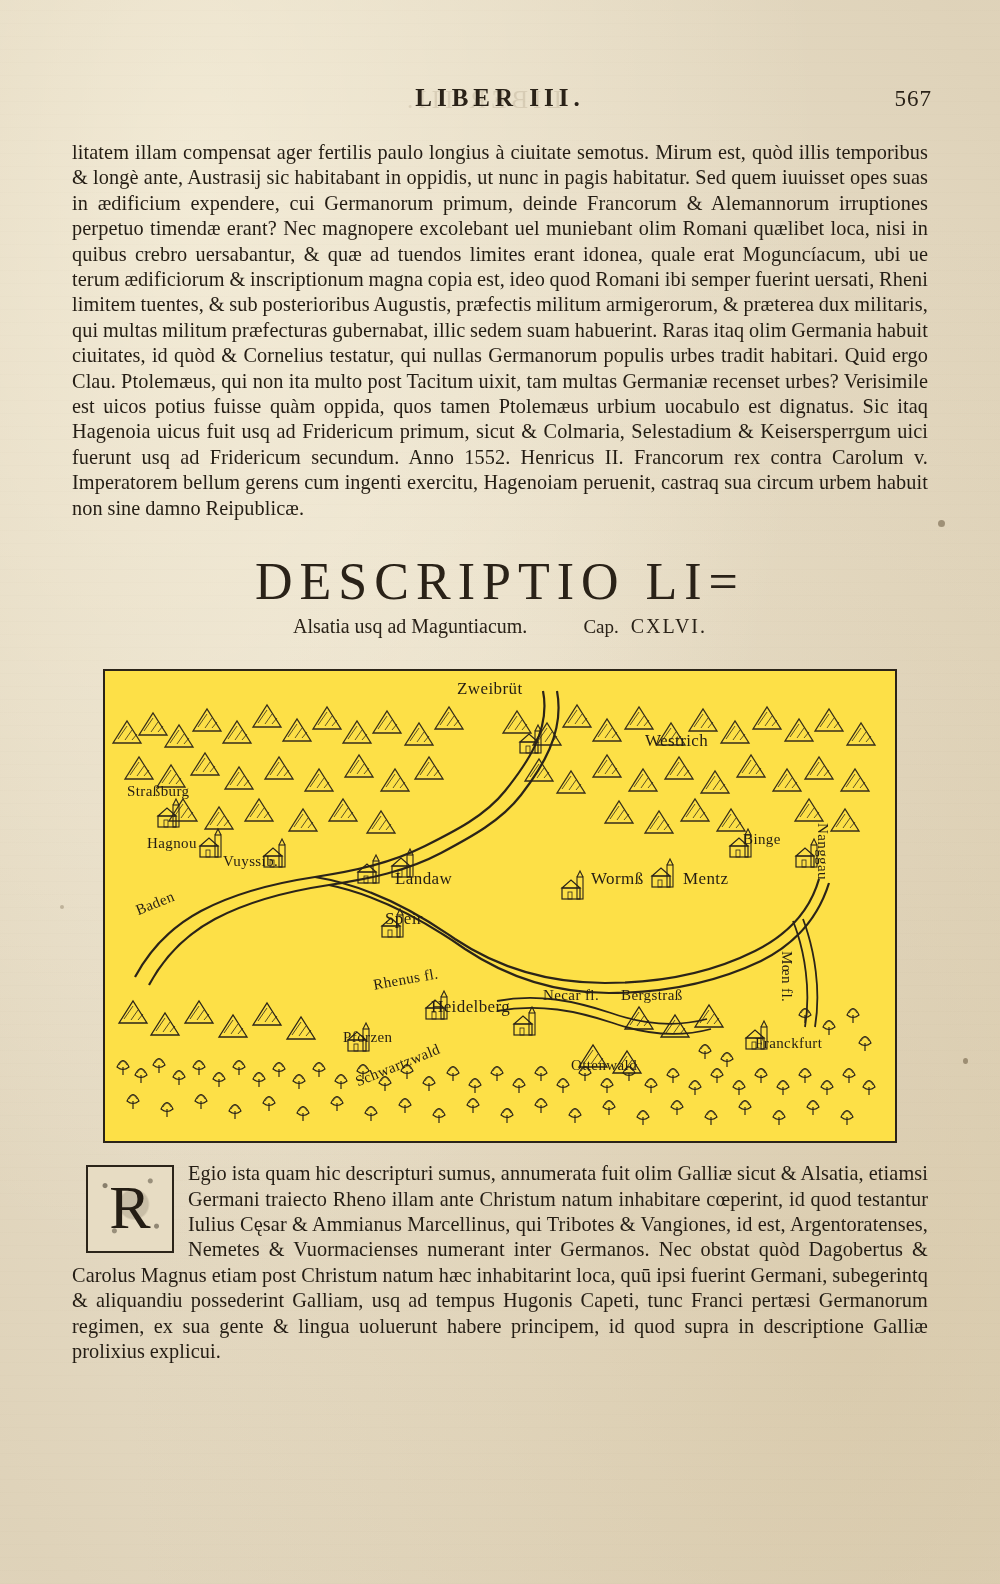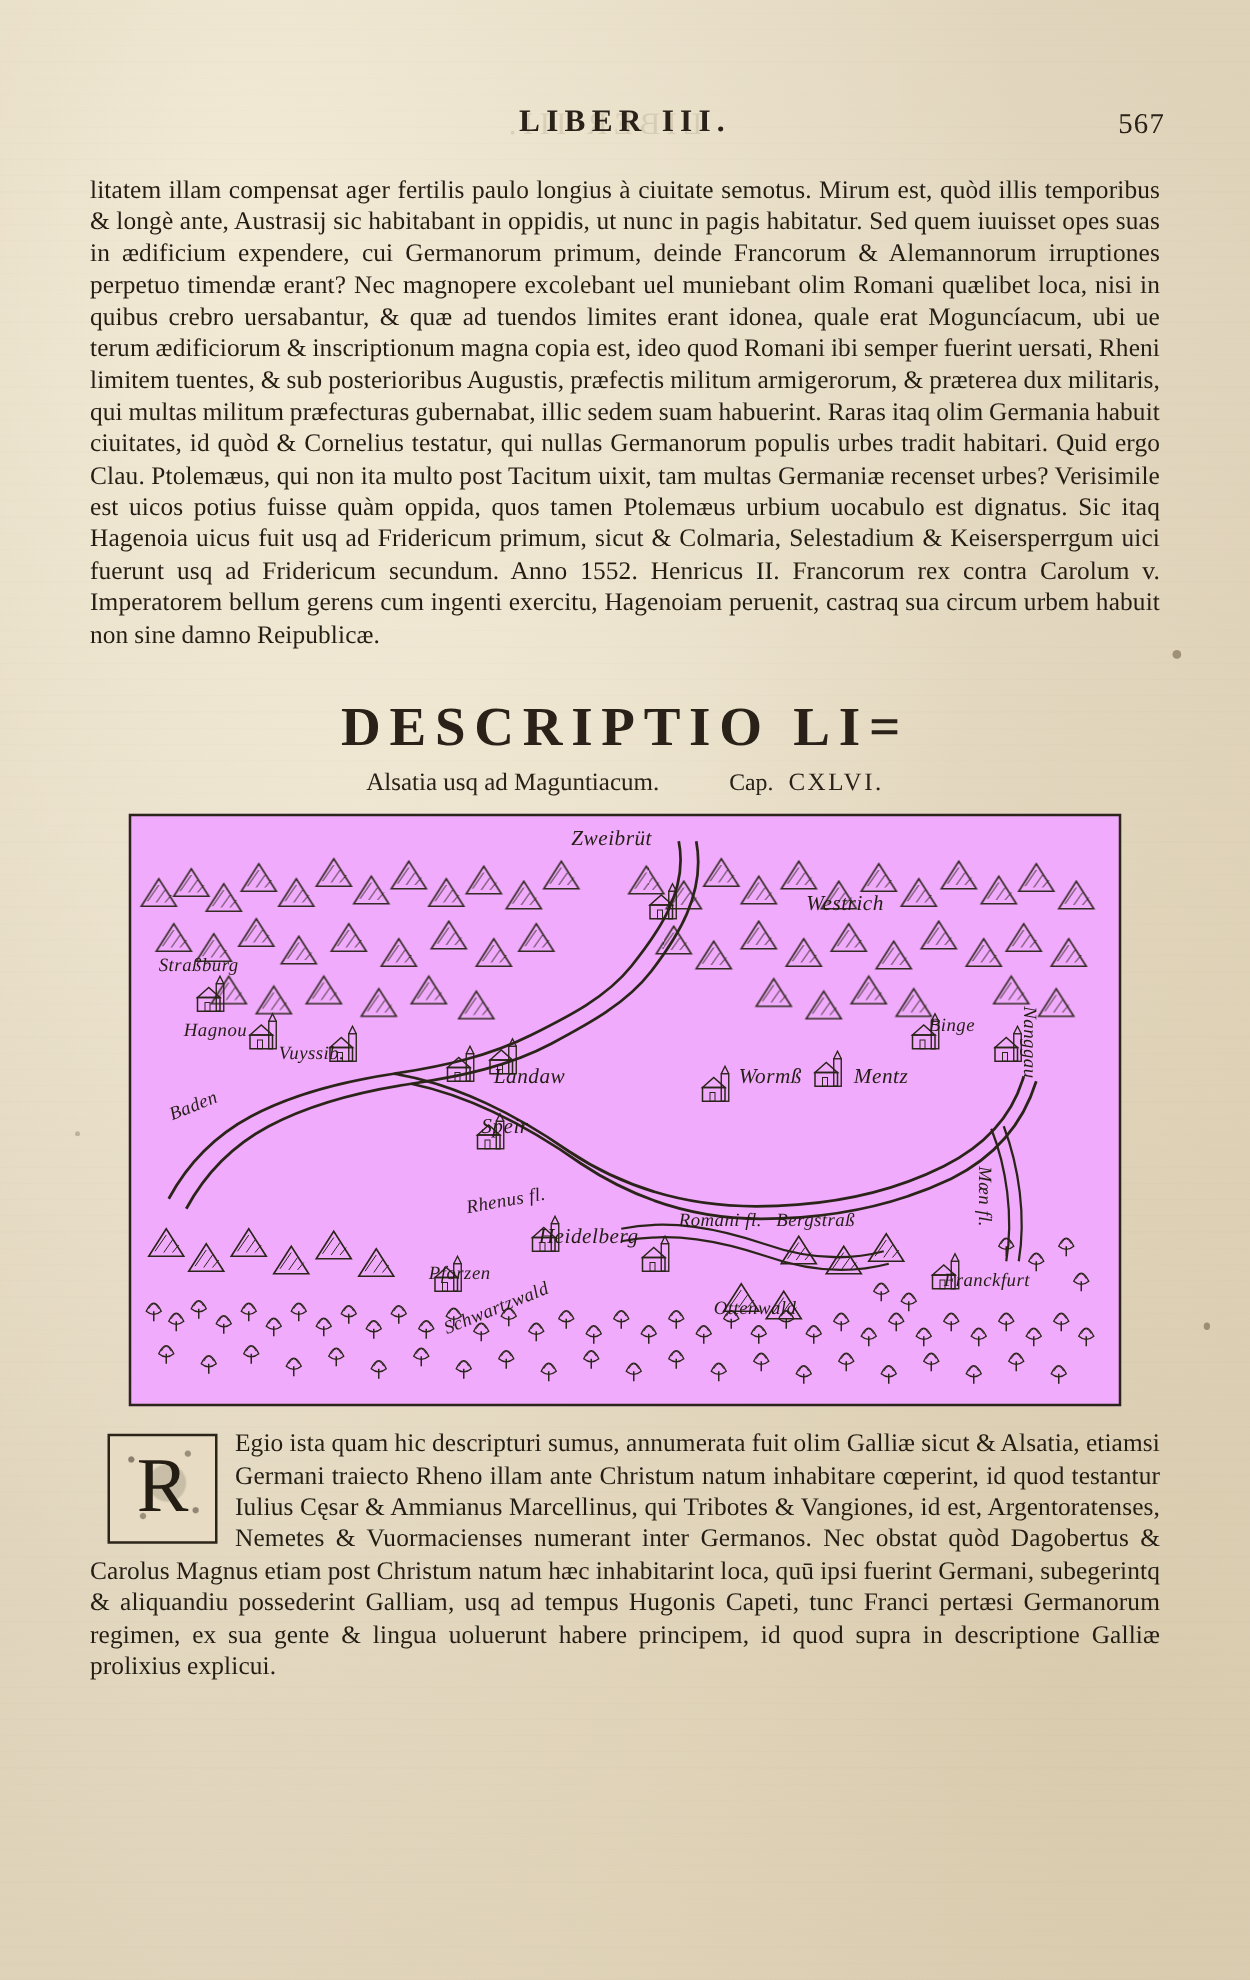--- a/index.html
+++ b/index.html
@@ -72,26 +72,25 @@
     letter-spacing:0.1px;
     word-spacing:-0.5px;
   }
   .body-block p{margin:0;}
   
   .display{
     margin-top:34px;
     text-align:center;
   }
   .display .line1{
-    font-size:44px;
+    font-size:52px;
     letter-spacing:7px;
     line-height:54px;
     color:#2a2218;
     white-space:nowrap;
-    font-weight:bold;
   }
   .display .line2{
     font-size:31px;
     line-height:40px;
     margin-top:2px;
     color:#2a2218;
   }
   .display .line3{
     font-size:20px;
     line-height:28px;
@@ -101,29 +100,28 @@
   .display .line3 .cap{
     margin-left:56px;
     font-size:19px;
   }
   .display .line3 .capnum{
     margin-left:12px;
     letter-spacing:2px;
   }
   
   .map-wrap{
-    margin-top:10px;
+    margin-top:28px;
     width:790px;
     margin-left:auto;margin-right:auto;
     border:2.5px solid #2b2419;
-    background:#f0abfc;
+    background:#fde047;
     position:relative;
     height:470px;
     overflow:hidden;
-    font-style:italic;
   }
   .map-inner{position:absolute;inset:0;}
   .map-label{
     position:absolute;
     font-family:"Liberation Serif", serif;
     font-size:15px;
     color:#241d14;
     white-space:nowrap;
     letter-spacing:0.4px;
   }
@@ -419,21 +417,21 @@
       <div class="map-label" style="left:118px;top:182px;">Vuyssib.</div>
       <div class="map-label big" style="left:290px;top:198px;">Landaw</div>
       <div class="map-label big" style="left:280px;top:238px;">Speir</div>
       <div class="map-label big" style="left:486px;top:198px;">Wormß</div>
       <div class="map-label big" style="left:578px;top:198px;">Mentz</div>
       <div class="map-label" style="left:638px;top:160px;">Binge</div>
       <div class="map-label rot-r90" style="left:726px;top:152px;">Nanggau</div>
       <div class="map-label rot-25" style="left:30px;top:224px;">Baden</div>
       <div class="map-label rot-12" style="left:268px;top:300px;">Rhenus fl.</div>
       <div class="map-label big" style="left:326px;top:326px;">Heidelberg</div>
-      <div class="map-label" style="left:438px;top:316px;">Romani fl.</div>
+      <div class="map-label" style="left:438px;top:316px;">Necar fl.</div>
       <div class="map-label" style="left:516px;top:316px;">Bergstraß</div>
       <div class="map-label" style="left:238px;top:358px;">Pforzen</div>
       <div class="map-label rot-25" style="left:248px;top:386px;">Schwartzwald</div>
       <div class="map-label" style="left:466px;top:386px;">Ottenwald</div>
       <div class="map-label" style="left:650px;top:364px;">Franckfurt</div>
       <div class="map-label rot-r90" style="left:690px;top:280px;">Mœn fl.</div>
     </div>
 
     <div class="bottom">
       <div class="initial">

